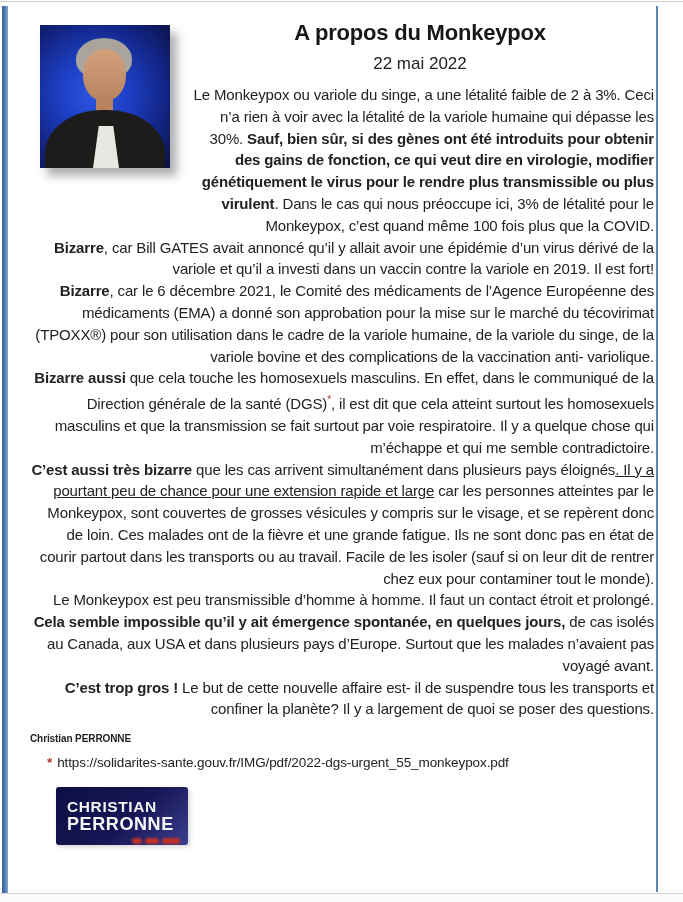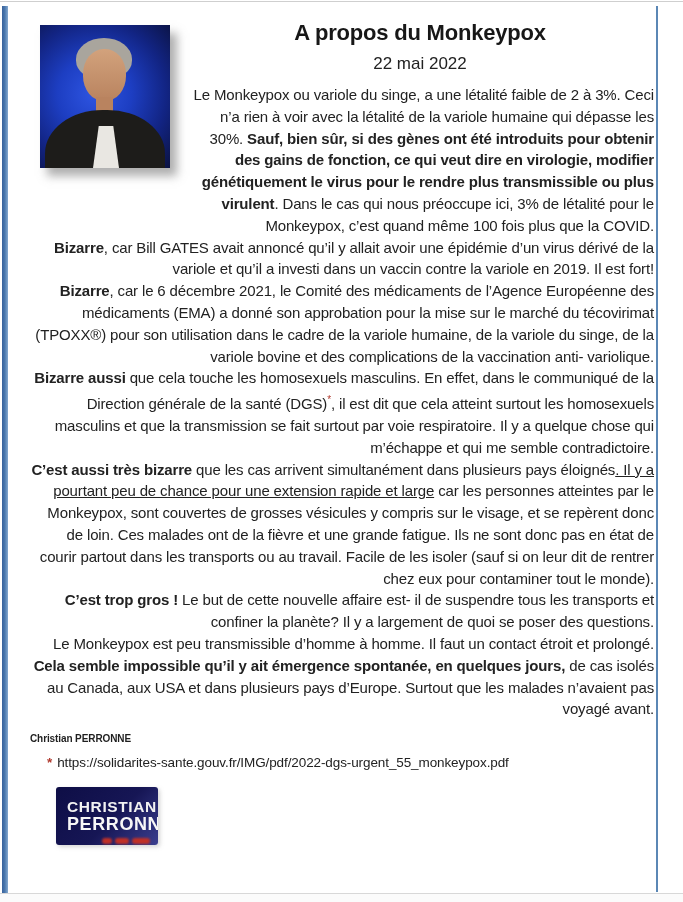--- a/index.html
+++ b/index.html
@@ -45,21 +45,21 @@
   .sup { vertical-align:super; font-size:10px; }
   .red { color:#b03a2e; }
 
   .sig-block { clear:none; margin-top:13px; }
   .sig-name  { font-size:10px; font-weight:bold; letter-spacing:-0.1px; }
   .sig-bio   { font-size:12.5px; line-height:20.5px; margin-top:3px; color:#222; width:615px; }
 
   .footnote  { margin-top:11px; padding-left:17px; font-size:13.5px; letter-spacing:-0.1px; color:#222; }
   .footnote .marker { color:#b03a2e; font-weight:bold; margin-right:5px; }
 
-  .logo-box { position:relative; margin:17px 0 0 26px; width:102px; height:58px;
+  .logo-box { position:relative; margin:17px 0 0 26px; width:132px; height:58px;
               background:linear-gradient(135deg,#0e0e46 0%,#161655 55%,#3b3f8f 100%);
               border-radius:3px; padding:11px 0 0 11px; overflow:hidden;
               box-shadow:2px 2px 4px rgba(150,150,150,.4); }
   .logo-l1 { color:#f2f2f2; font-weight:bold; font-size:15.5px; letter-spacing:0.6px; line-height:17px; }
   .logo-l2 { color:#f7f7f7; font-weight:bold; font-size:18px; letter-spacing:0.6px; line-height:19px; }
   .logo-red-marks { position:absolute; right:8px; bottom:1px; display:flex; gap:3px; filter:blur(1.2px); }
   .logo-red-marks i { display:block; width:14px; height:6px; background:#c03026; border-radius:3px; }
   .logo-red-marks i:nth-child(1){ width:10px; }
   .logo-red-marks i:nth-child(3){ width:18px; }
 </style>
@@ -82,22 +82,22 @@
 
   <div class="doc-title">A propos du Monkeypox</div>
   <div class="doc-date">22 mai 2022</div>
 
   <div class="body-text">
       <p class="para"><span>Le Monkeypox ou variole du singe, a une létalité faible de 2 à 3%. Ceci n’a rien à voir avec la létalité de la variole humaine qui dépasse les 30%. </span><span class="b">Sauf, bien sûr, si des gènes ont été introduits pour obtenir des gains de fonction, ce qui veut dire en virologie, modifier génétiquement le virus pour le rendre plus transmissible ou plus virulent</span><span>. Dans le cas qui nous préoccupe ici, 3% de létalité pour le Monkeypox, c’est quand même 100 fois plus que la COVID.</span></p>
       <p class="para"><span class="b">Bizarre</span><span>, car Bill GATES avait annoncé qu’il y allait avoir une épidémie d’un virus dérivé de la variole et qu’il a investi dans un vaccin contre la variole en 2019. Il est fort!</span></p>
       <p class="para"><span class="b">Bizarre</span><span>, car le 6 décembre 2021, le Comité des médicaments de l’Agence Européenne des médicaments (EMA) a donné son approbation pour la mise sur le marché du técovirimat (TPOXX®) pour son utilisation dans le cadre de la variole humaine, de la variole du singe, de la variole bovine et des complications de la vaccination anti- variolique.</span></p>
       <p class="para"><span class="b">Bizarre aussi</span><span> que cela touche les homosexuels masculins. En effet, dans le communiqué de la Direction générale de la santé (DGS)</span><span class="sup red">*</span><span>, il est dit que cela atteint surtout les homosexuels masculins et que la transmission se fait surtout par voie respiratoire. Il y a quelque chose qui m’échappe et qui me semble contradictoire.</span></p>
       <p class="para"><span class="b">C’est aussi très bizarre</span><span> que les cas arrivent simultanément dans plusieurs pays éloignés</span><span class="u">. Il y a pourtant peu de chance pour une extension rapide et large</span><span> car les personnes atteintes par le Monkeypox, sont couvertes de grosses vésicules y compris sur le visage, et se repèrent donc de loin. Ces malades ont de la fièvre et une grande fatigue. Ils ne sont donc pas en état de courir partout dans les transports ou au travail. Facile de les isoler (sauf si on  leur dit de rentrer chez eux pour contaminer tout le monde).</span></p>
+      <p class="para"><span>Le Monkeypox est peu transmissible d’homme à homme. Il faut un contact étroit et prolongé. </span><span class="b">Cela semble impossible qu’il y ait émergence spontanée, en quelques jours,</span><span> de cas isolés au Canada, aux USA et dans plusieurs pays d’Europe. Surtout que les malades n’avaient pas voyagé avant.</span></p>
       <p class="para"><span class="b">C’est trop gros !</span><span> Le but de cette nouvelle affaire est- il de suspendre tous les transports et confiner la planète? Il y a largement de quoi se poser des questions.</span></p>
-      <p class="para"><span>Le Monkeypox est peu transmissible d’homme à homme. Il faut un contact étroit et prolongé. </span><span class="b">Cela semble impossible qu’il y ait émergence spontanée, en quelques jours,</span><span> de cas isolés au Canada, aux USA et dans plusieurs pays d’Europe. Surtout que les malades n’avaient pas voyagé avant.</span></p>
     </div>
 
   <div class="sig-block">
     <div class="sig-name">Christian PERRONNE</div>
   </div>
 
   <div class="footnote">
     <span class="marker">*</span><span>https://solidarites-sante.gouv.fr/IMG/pdf/2022-dgs-urgent_55_monkeypox.pdf</span>
   </div>
 

